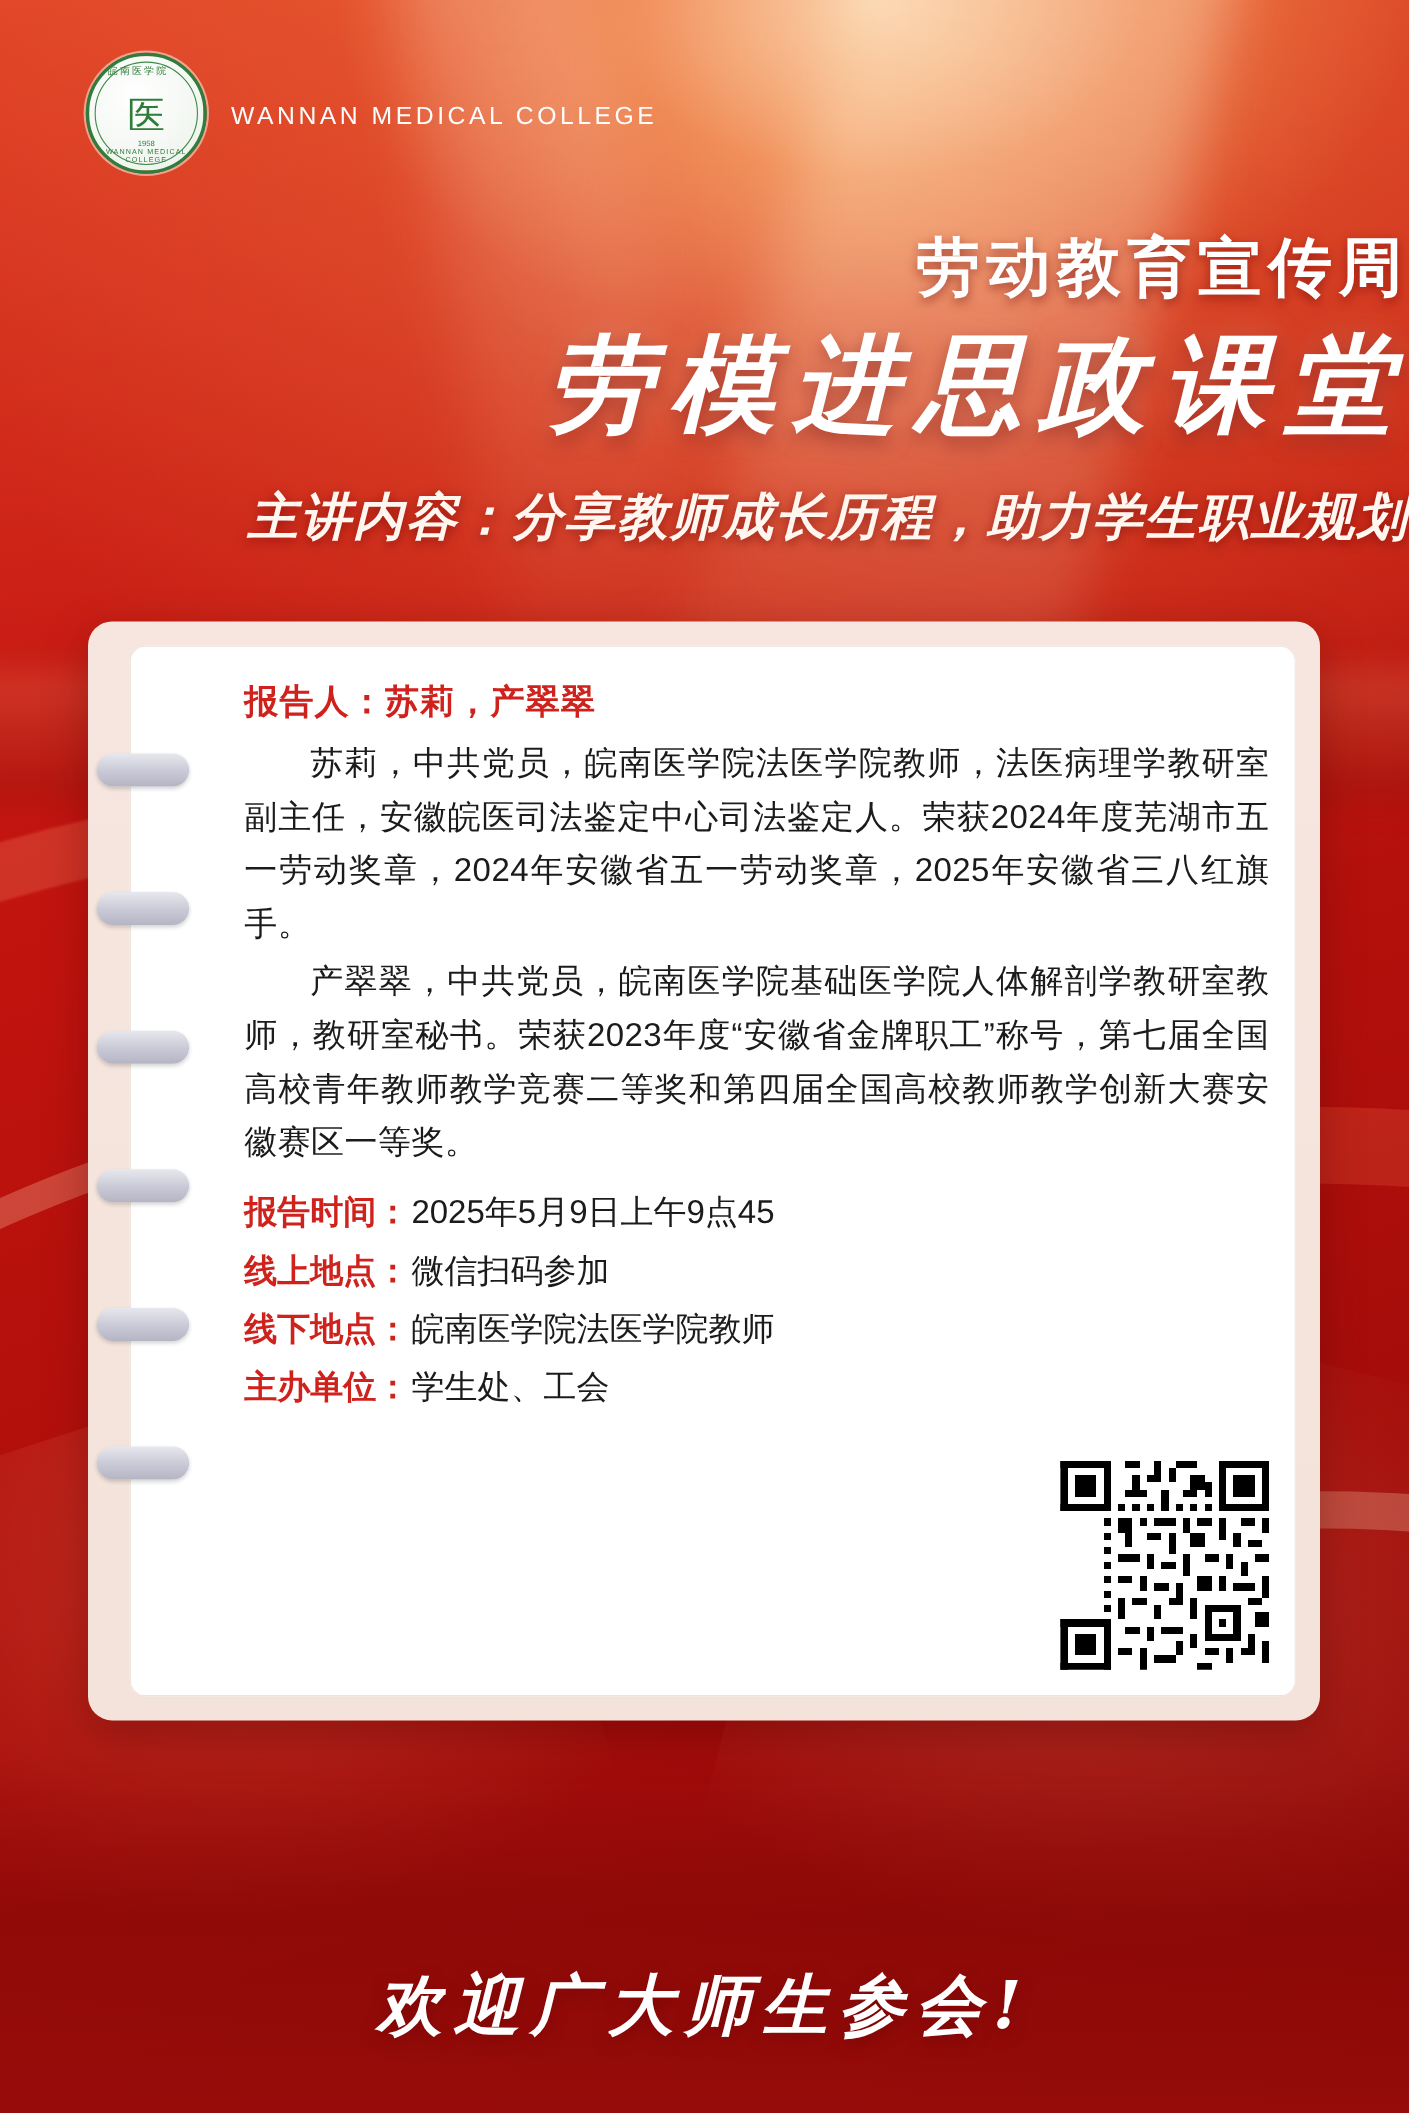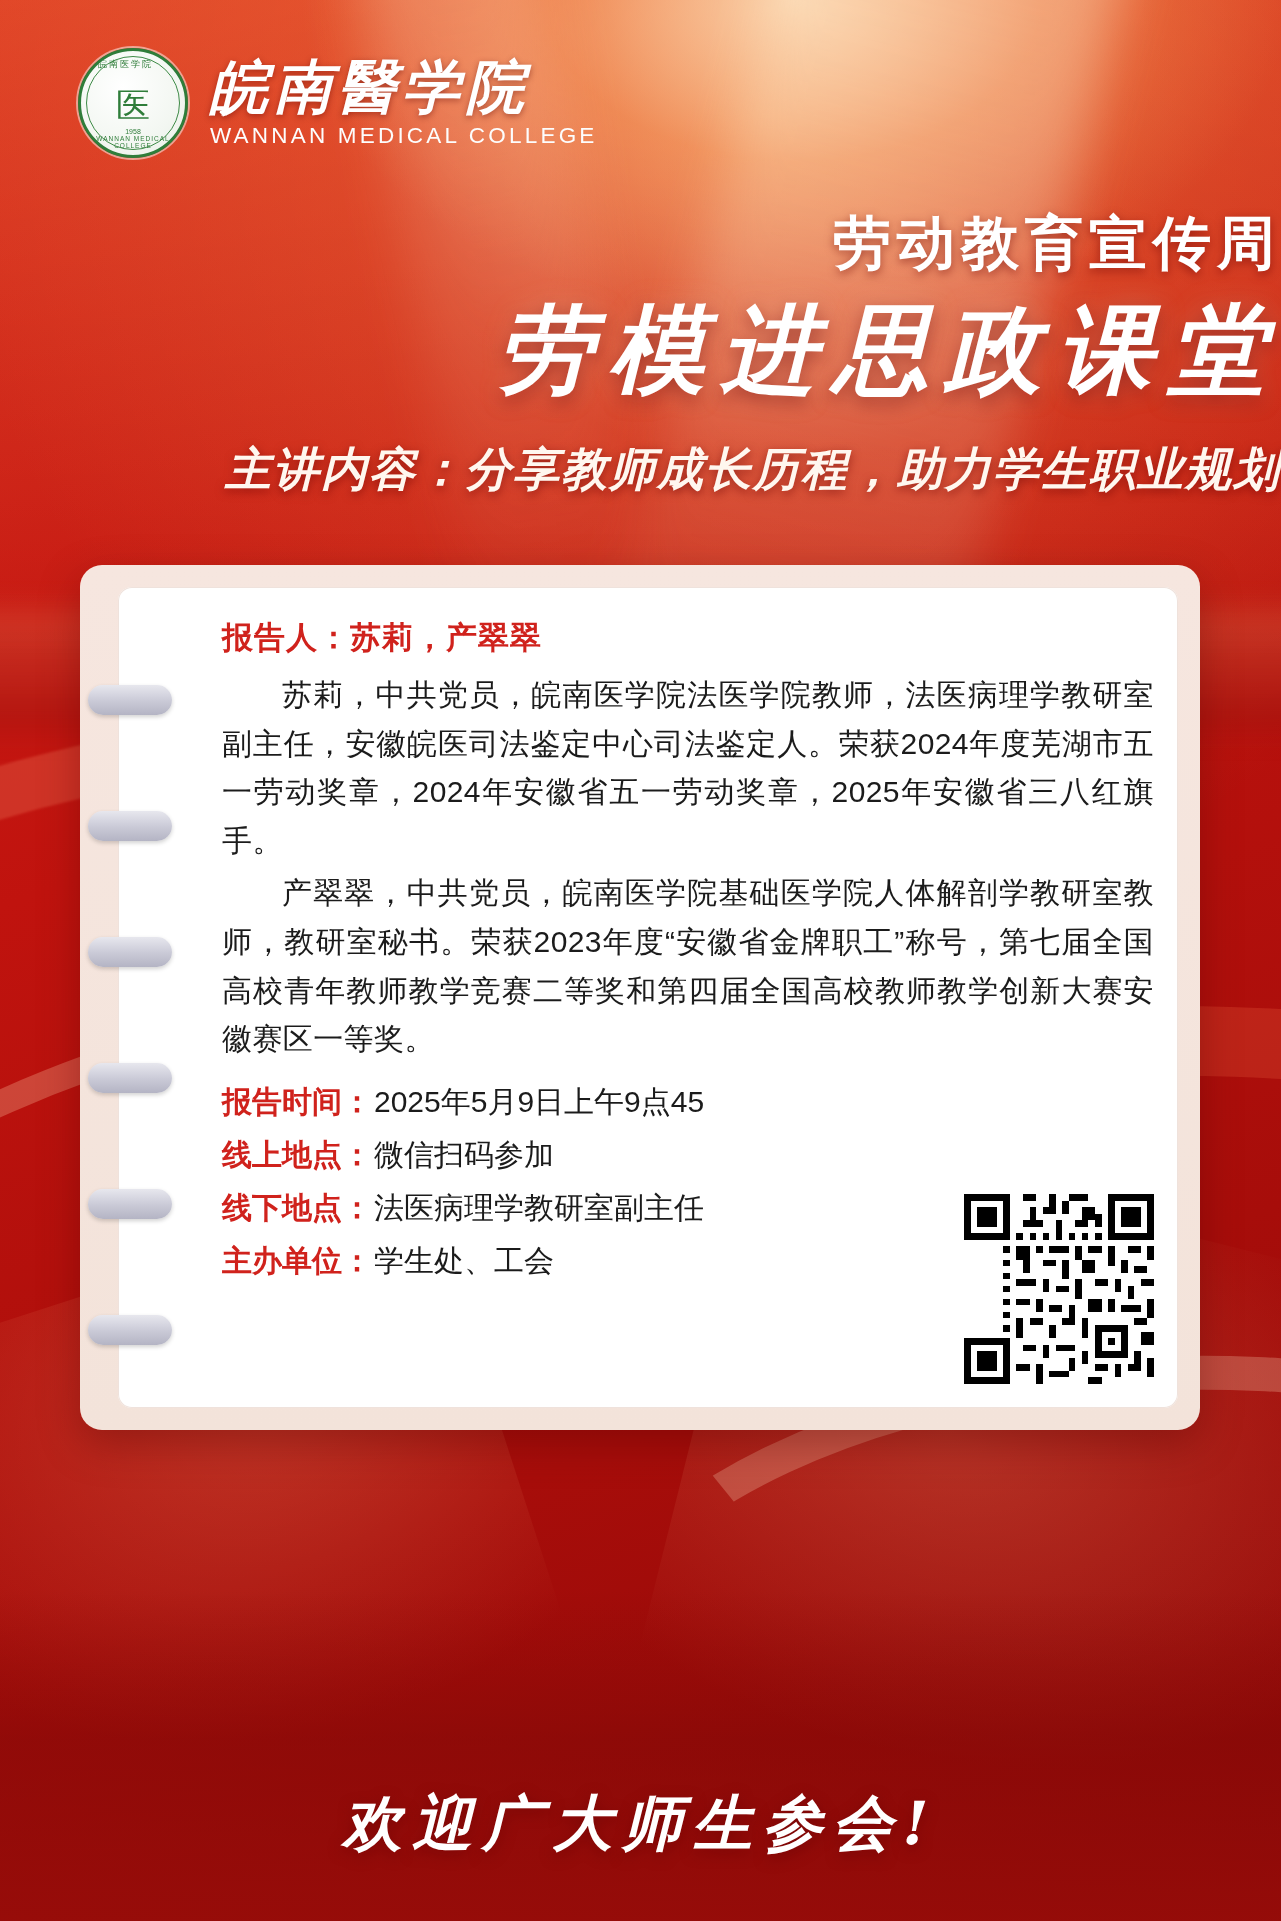--- a/index.html
+++ b/index.html
@@ -229,21 +229,21 @@
     font-size: 46px;
     letter-spacing: 2px;
     color: #fff7ef;
     text-shadow: 0 3px 10px rgba(110,5,5,0.6);
   }
 
   
   .card-outer {
     position: absolute;
     left: 80px; top: 565px;
-    width: 1120px; height: 865px;
+    width: 1120px; height: 999px;
     background: linear-gradient(180deg, #f6e6df 0%, #f3e3da 100%);
     border-radius: 22px;
     box-shadow: 0 14px 40px rgba(80,0,0,0.35);
     z-index: 7;
   }
   .card-inner {
     position: absolute;
     left: 38px; top: 22px; right: 22px; bottom: 22px;
     background: #ffffff;
     border-radius: 14px;
@@ -355,21 +355,20 @@
 
   <div class="logo-row">
     <div class="logo-seal">
       <div class="ring-text"></div>
       <div class="cn">皖南医学院</div>
       <div class="emblem">医</div>
       <div class="year">1958</div>
       <div class="en">WANNAN MEDICAL COLLEGE</div>
     </div>
     <div class="logo-text">
-      <div class="logo-cn">皖南醫学院</div>
       <div class="logo-en">WANNAN MEDICAL COLLEGE</div>
     </div>
   </div>
 
   <div class="title-wrap">
     <div class="title-small">劳动教育宣传周</div>
     <div class="title-big">劳模进思政课堂</div>
     <div class="subtitle">主讲内容：分享教师成长历程，助力学生职业规划</div>
   </div>
 
@@ -396,21 +395,21 @@
           <span class="info-value">2025年5月9日上午9点45</span>
         </div>
         <div class="info-row">
           <span class="info-label">线上地点</span>
           <span class="info-colon">：</span>
           <span class="info-value">微信扫码参加</span>
         </div>
         <div class="info-row">
           <span class="info-label">线下地点</span>
           <span class="info-colon">：</span>
-          <span class="info-value">法医病理学教研室副主任</span>
+          <span class="info-value">皖南医学院法医学院教师</span>
         </div>
         <div class="info-row">
           <span class="info-label">主办单位</span>
           <span class="info-colon">：</span>
           <span class="info-value">学生处、工会</span>
         </div>
       </div>
     </div>
 
     <div class="qr">

